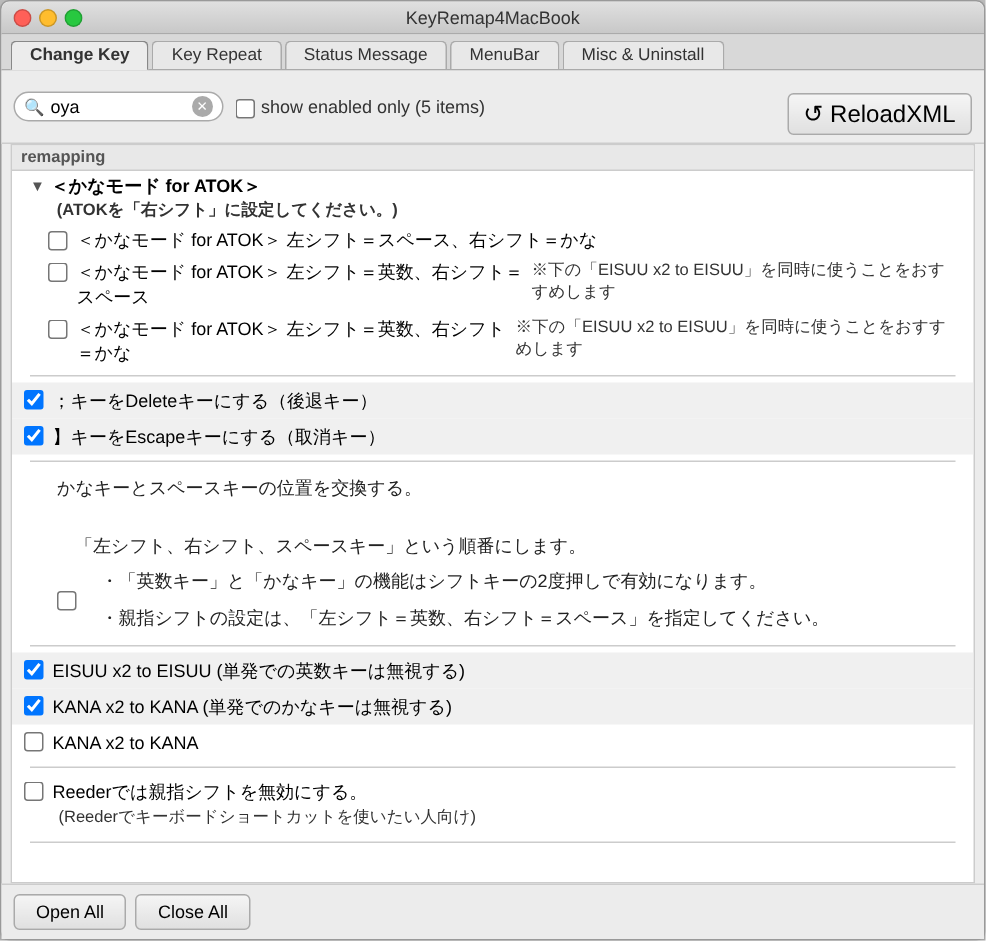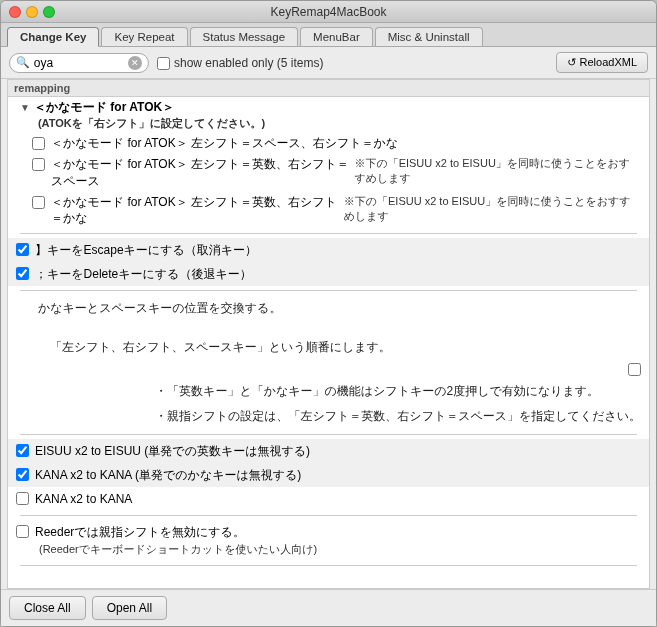--- a/index.html
+++ b/index.html
@@ -119,25 +119,26 @@
       gap: 4px;
       font-size: 12px;
       color: #333;
     }
     .reload-btn {
       margin-left: auto;
       padding: 3px 10px;
       background: linear-gradient(to bottom, #f5f5f5, #e0e0e0);
       border: 1px solid #aaa;
       border-radius: 4px;
-      font-size: 11px;
+      font-size: 16px;
       cursor: pointer;
       display: flex;
       align-items: center;
       gap: 4px;
+      margin-top: 10px;
     }
     .content-area {
       flex: 1;
       overflow-y: auto;
       background: white;
       border: 1px solid #ccc;
       margin: 0 6px;
     }
     .remapping-label {
       background: #e8e8e8;
@@ -195,23 +196,22 @@
       margin: 4px 12px;
     }
     .indent-block {
       padding: 4px 8px 4px 30px;
       font-size: 12px;
       line-height: 1.6;
       color: #222;
     }
     .indent-block .checkbox-wrap {
       display: flex;
-      align-items: flex-end;
+      align-items: center;
       gap: 6px;
-      flex-direction: column;
     }
     .indent-block .bullet {
       padding-left: 10px;
     }
     .bottom-bar {
       display: flex;
       padding: 6px 8px;
       gap: 6px;
       border-top: 1px solid #ccc;
       background: #ececec;
@@ -294,26 +294,26 @@
       <div class="sub-item-text">
         <span>＜かなモード for ATOK＞ 左シフト＝英数、右シフト＝かな</span>
         <span class="small-note">※下の「EISUU x2 to EISUU」を同時に使うことをおすすめします</span>
       </div>
     </div>
 
     <div class="divider"></div>
 
     <div class="checkbox-item checked-item">
       <input type="checkbox" checked="" style="">
-      <span>】キーをEscapeキーにする（取消キー）</span>
+      <span>；キーをDeleteキーにする（後退キー）</span>
     </div>
 
     <div class="checkbox-item checked-item">
       <input type="checkbox" checked="" style="">
-      <span>；キーをDeleteキーにする（後退キー）</span>
+      <span>】キーをEscapeキーにする（取消キー）</span>
     </div>
 
     <div class="divider"></div>
 
     <div class="indent-block">
       <div>
         <span>かなキーとスペースキーの位置を交換する。</span><br>
         <br>
         <span>　「左シフト、右シフト、スペースキー」という順番にします。</span>
       </div>
@@ -354,16 +354,16 @@
         <div>Reederでは親指シフトを無効にする。</div>
         <div class="small-note">(Reederでキーボードショートカットを使いたい人向け)</div>
       </div>
     </div>
 
     <div class="divider"></div>
     <div style="height:8px"></div>
   </div>
 
   <div class="bottom-bar">
+    <button class="bottom-btn">Open All</button>
     <button class="bottom-btn">Close All</button>
-    <button class="bottom-btn">Open All</button>
   </div>
 </div>
 
 </body></html>

